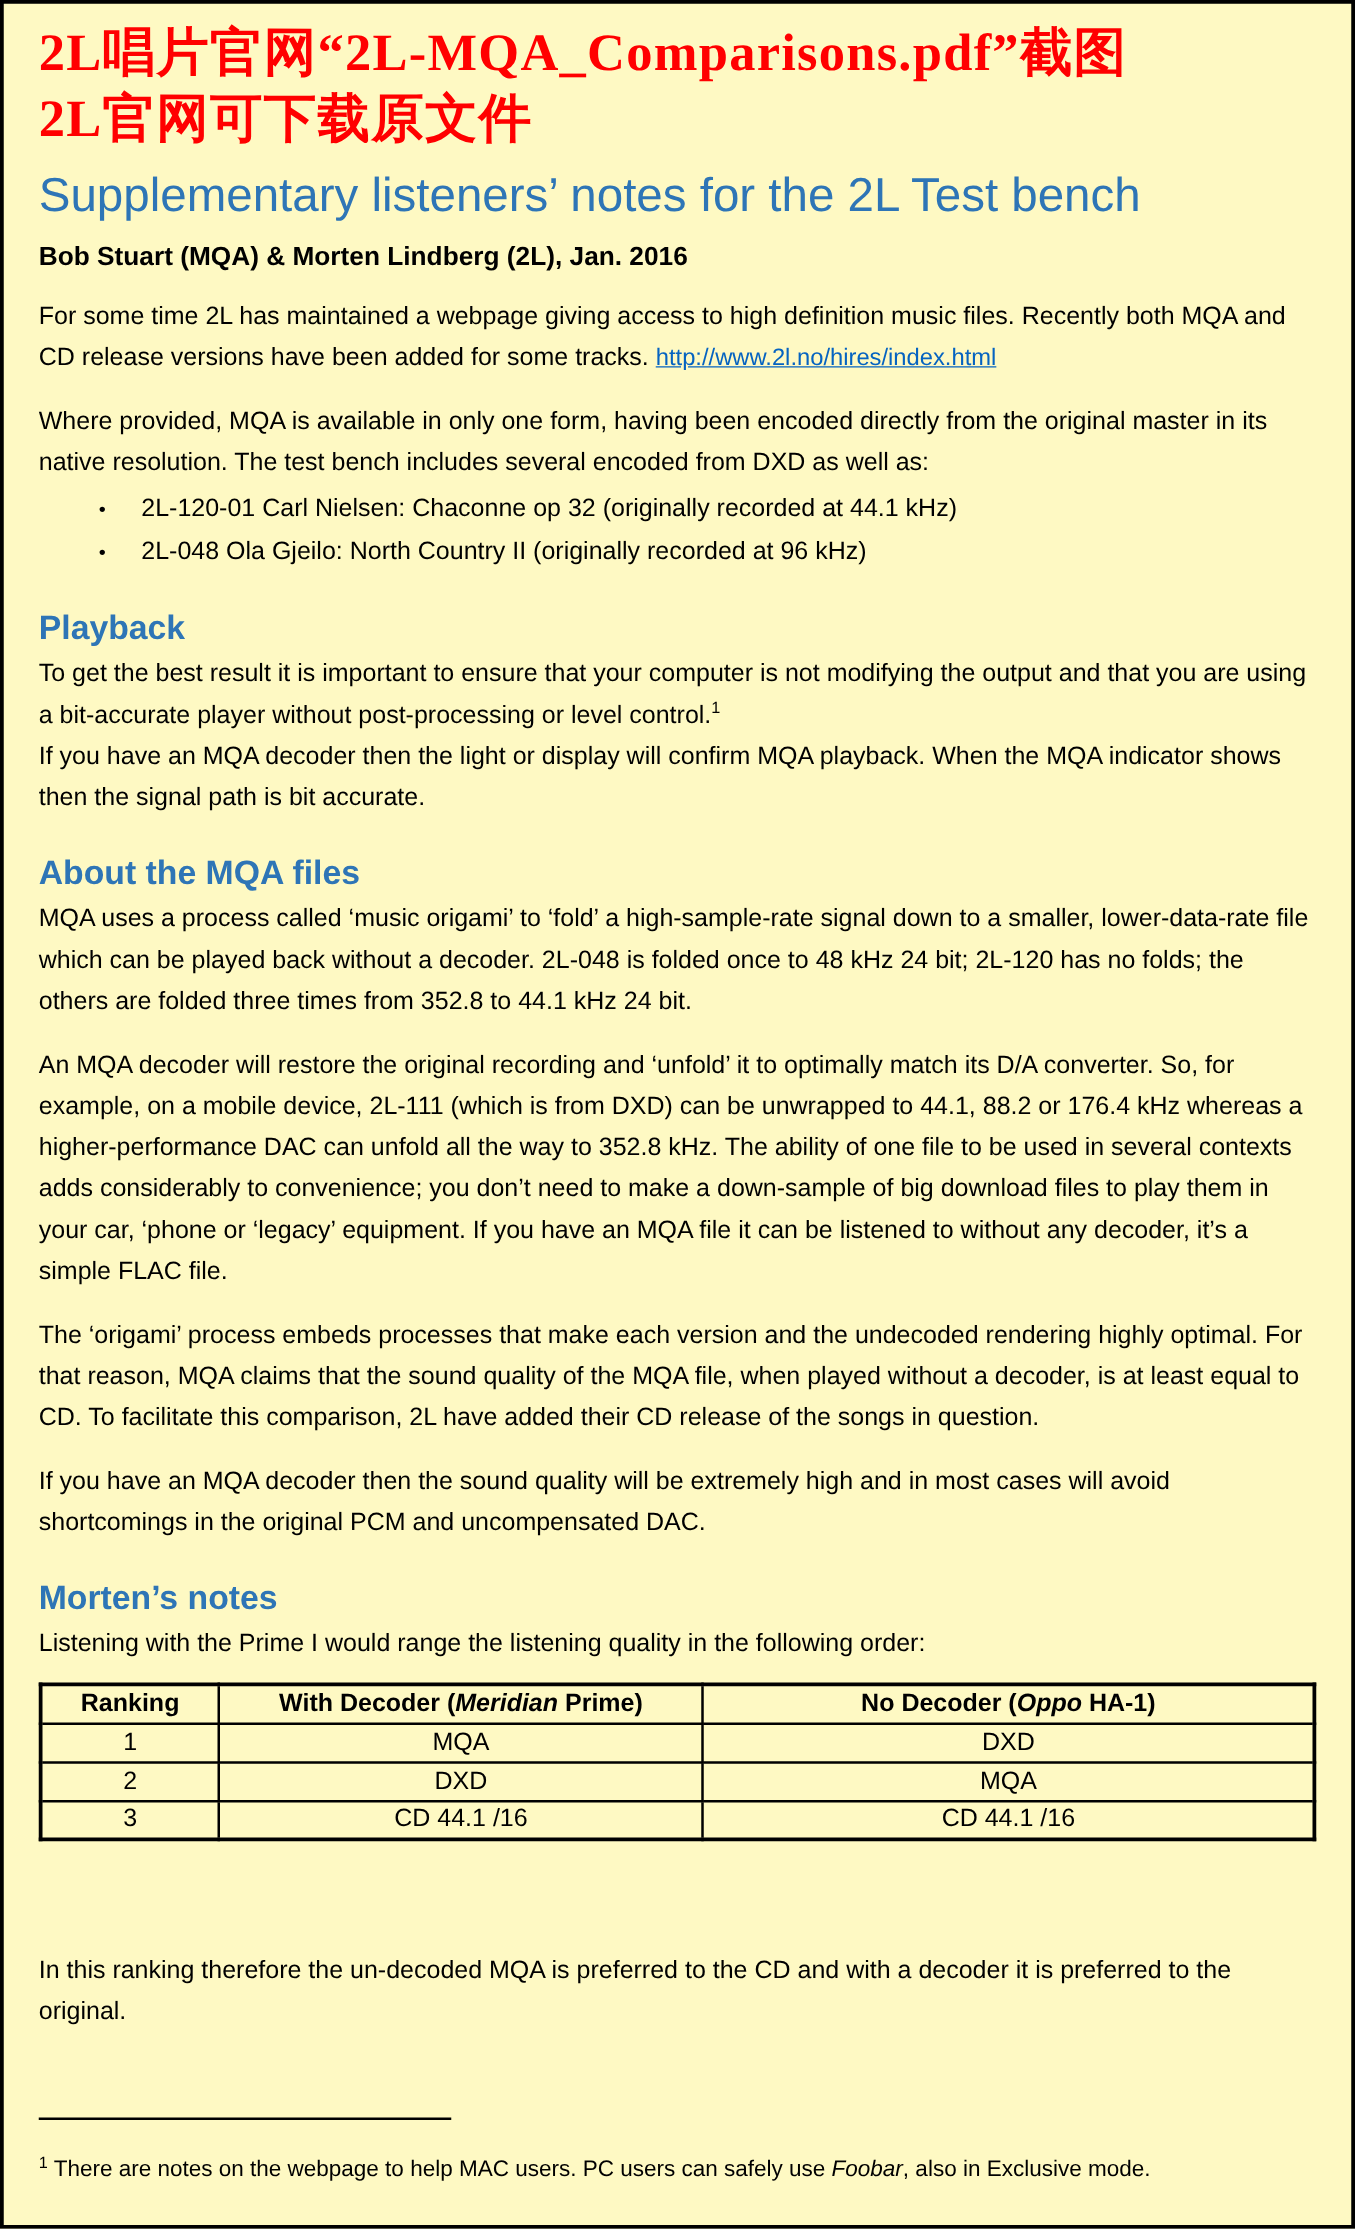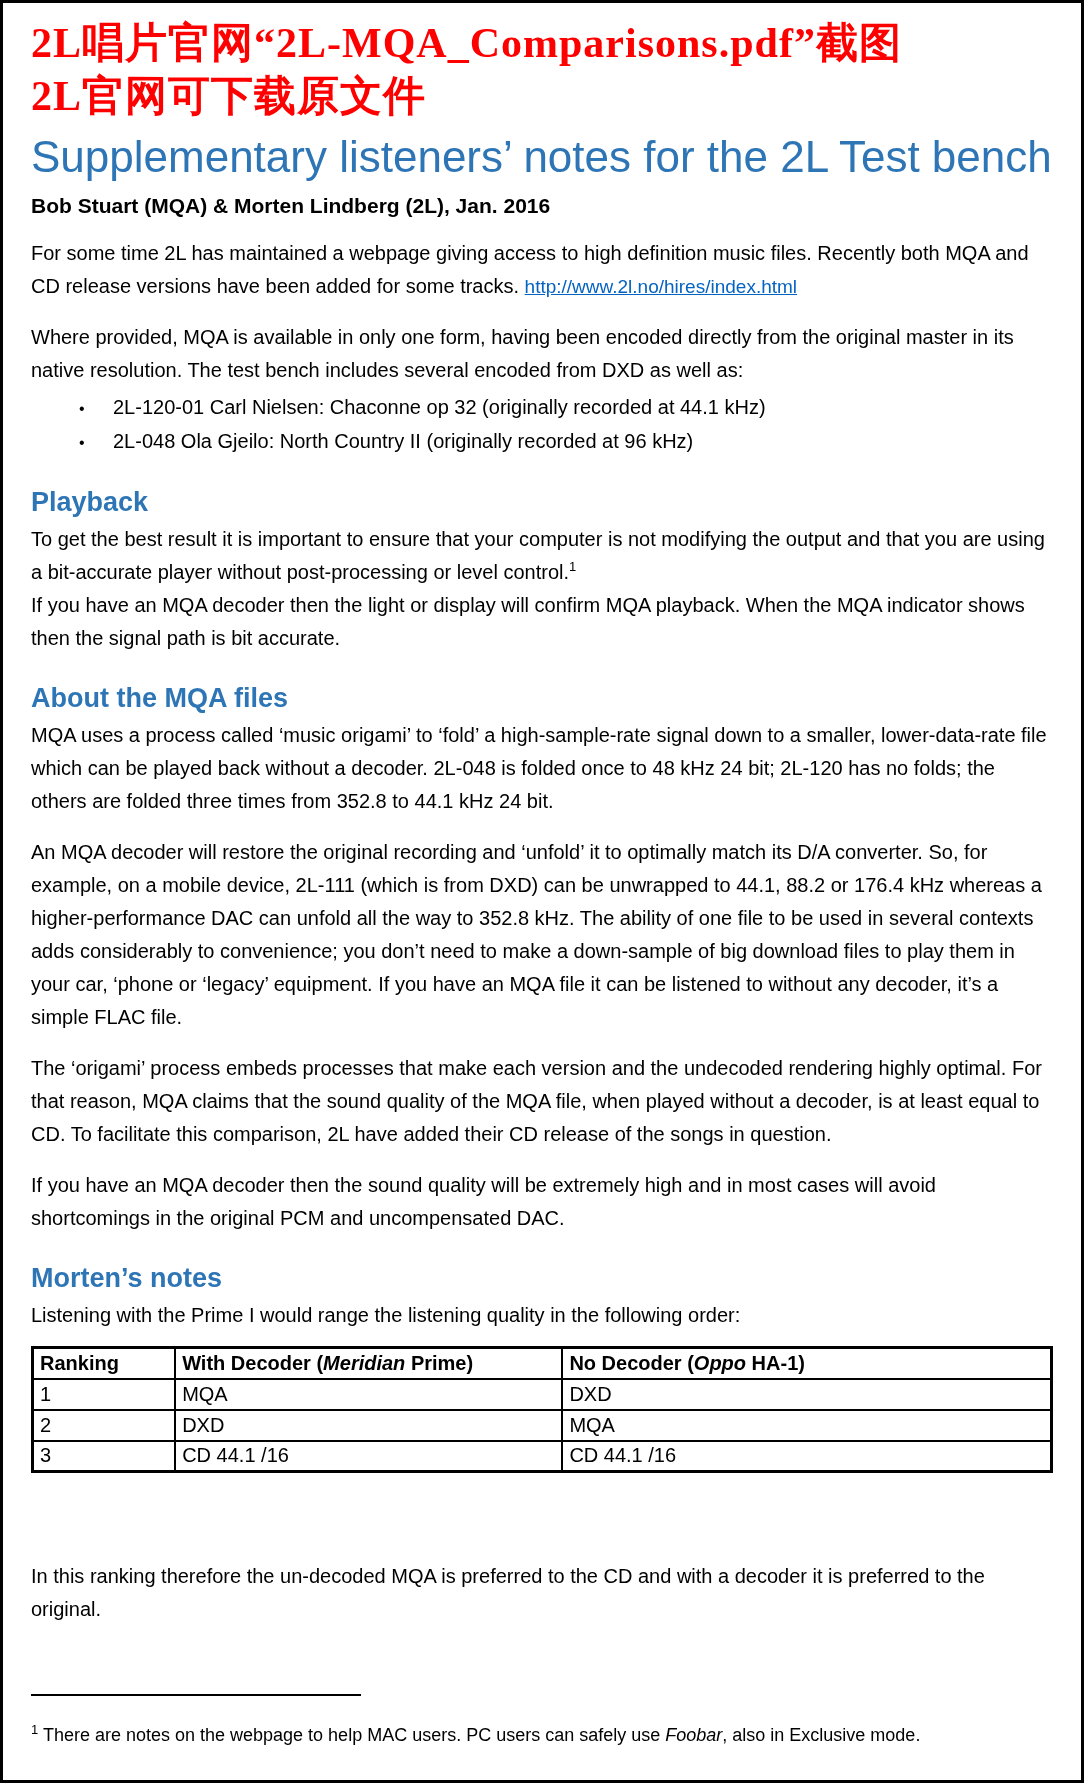--- a/index.html
+++ b/index.html
@@ -3,38 +3,38 @@
 <meta charset="utf-8">
 <style>
   * { margin: 0; padding: 0; box-sizing: border-box; }
   html, body { background: #888; }
   body { font-family: "Liberation Sans", sans-serif; }
   .page {
     position: relative;
     width: 1084px;
     height: 1783px;
     margin: 0 auto;
-    background: #ffffff;
+    background: #fef9c3;
     border: 3px solid #000000;
     padding: 14px 28px 0 28px;
     overflow: hidden;
     color: #000000;
   }
   .red-header {
     color: #ff0000;
     font-family: "Liberation Serif", serif;
     font-weight: 700;
     font-size: 42px;
     line-height: 53px;
     letter-spacing: 1px;
   }
   .doc-title {
     margin-top: 12px;
     color: #2E75B6;
-    font-size: 44px;
+    font-size: 38px;
     font-weight: 400;
     line-height: 44px;
   }
   .byline {
     margin-top: 14px;
     font-size: 21px;
     font-weight: 600;
     line-height: 26px;
   }
   .para {
@@ -74,21 +74,21 @@
   sup { font-size: 13px; vertical-align: super; line-height: 0; }
   .ranking-table {
     width: 100%;
     margin-top: 14px;
     border-collapse: collapse;
     border: 3px solid #000000;
     font-size: 20px;
   }
   .ranking-table th, .ranking-table td {
     border: 2px solid #000000;
-    text-align: left;
+    text-align: center;
     height: 31px;
     padding: 1px 6px;
     font-weight: 400;
   }
   .ranking-table th { font-weight: 700; }
   .col-ranking { width: 14%; }
   .col-with    { width: 38%; }
   .col-no      { width: 48%; }
   .conclusion { margin-top: 87px; }
   .footnote-block {

